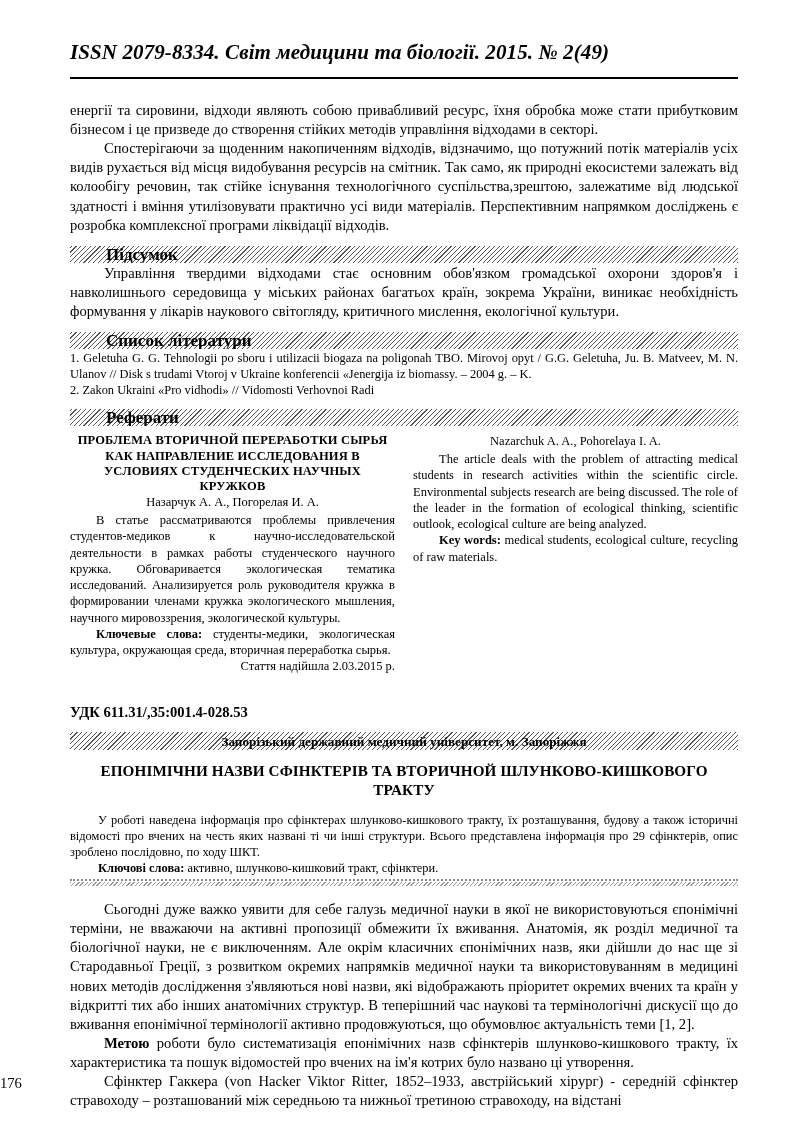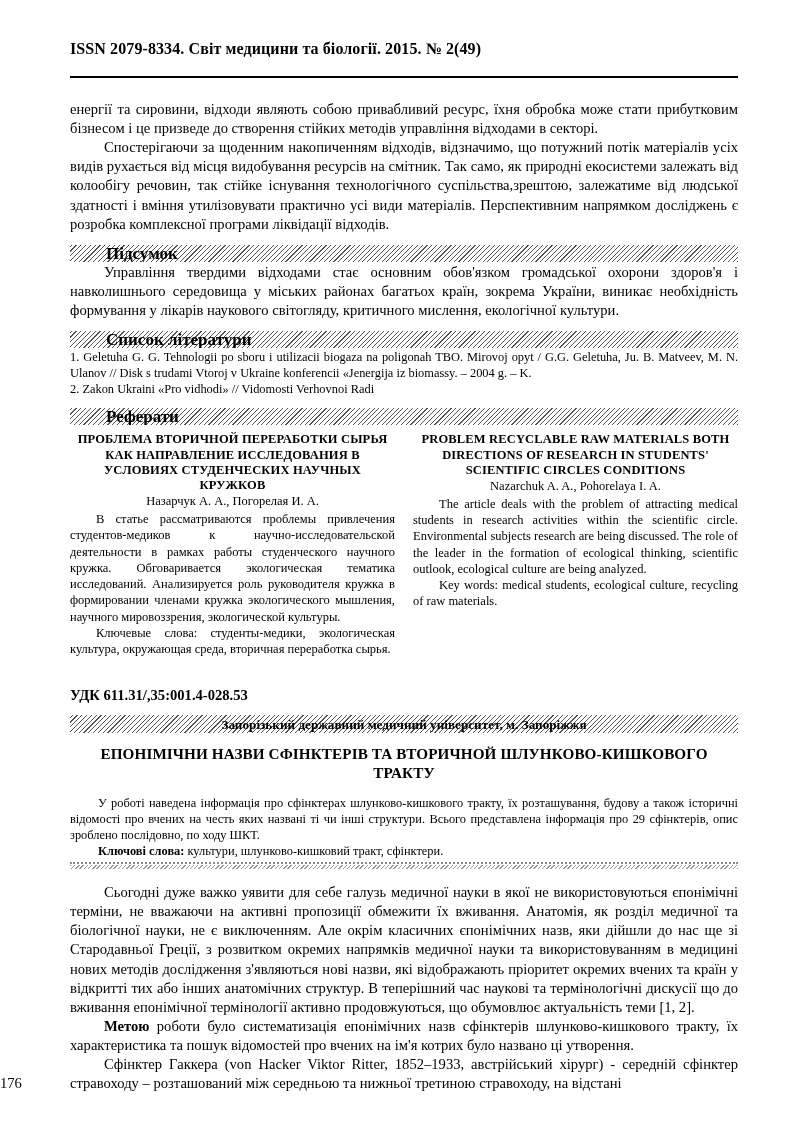--- a/index.html
+++ b/index.html
@@ -18,24 +18,25 @@
   .page {
     width: 800px;
     height: 1132px;
     box-sizing: border-box;
     padding: 40px 62px 0 70px;
     position: relative;
   }
 
   
   .runhead {
-    font-weight: bold;
-    font-size: 16px;
+    font-style: italic;
+    font-weight: bold;
+    font-size: 21px;
     letter-spacing: .1px;
-    padding-bottom: 18px;
+    padding-bottom: 12px;
   }
   .runhead-rule {
     border-bottom: 2.2px solid #000;
     margin: 0 0 22px 0;
     height: 0;
   }
 
   
   p.body {
     margin: 0;
@@ -104,21 +105,21 @@
     line-height: 1.25;
     margin-top: 1px;
   }
   .abs-body {
     font-size: 12.5px;
     line-height: 1.30;
     text-align: justify;
     margin-top: 1px;
   }
   .abs-body p { margin: 0; text-indent: 26px; }
-  .abs-kw { font-weight: normal; }
+  .abs-kw { font-weight: bold; }
   .abs-date {
     font-size: 12.5px;
     text-align: right;
     margin-top: 1px;
   }
 
   
   .udk {
     font-weight: bold;
     font-size: 14.6px;
@@ -195,43 +196,43 @@
 
   <div class="abs-wrap">
 
     <div class="abs-col">
       <div class="abs-title">ПРОБЛЕМА ВТОРИЧНОЙ ПЕРЕРАБОТКИ СЫРЬЯ КАК НАПРАВЛЕНИЕ ИССЛЕДОВАНИЯ В УСЛОВИЯХ СТУДЕНЧЕСКИХ НАУЧНЫХ КРУЖКОВ</div>
       <div class="abs-auth">Назарчук А. А., Погорелая И. А.</div>
       <div class="abs-body">
         <p>В статье рассматриваются проблемы привлечения студентов-медиков к научно-исследовательской деятельности в рамках работы студенческого научного кружка. Обговаривается экологическая тематика исследований. Анализируется роль руководителя кружка в формировании членами кружка экологического мышления, научного мировоззрения, экологической культуры.</p>
         <p><span class="abs-kw">Ключевые слова:</span> <span>студенты-медики, экологическая культура, окружающая среда, вторичная переработка сырья.</span></p>
       </div>
+      <div class="abs-date">Стаття надійшла 2.03.2015 р.</div>
     </div>
 
     <div class="abs-col">
-      <div class="abs-title">PROBLEM RECYCLABLE RAW MATERIALS BOTH DIRECTIONS OF RESEARCH IN STUDENTS' SCIENTIFIC CIRCLES CONDITIONS</div>
       <div class="abs-auth">Nazarchuk A. A., Pohorelaya I. A.</div>
       <div class="abs-body">
         <p>The article deals with the problem of attracting medical students in research activities within the scientific circle. Environmental subjects research are being discussed. The role of the leader in the formation of ecological thinking, scientific outlook, ecological culture are being analyzed.</p>
         <p><span class="abs-kw">Key words:</span> <span>medical students, ecological culture, recycling of raw materials.</span></p>
       </div>
     </div>
   </div>
 
   <div class="udk">УДК 611.31/,35:001.4-028.53</div>
 
   <div class="band tall center">
     <span class="band-label">Запорізький державний медичний університет, м. Запоріжжя</span>
   </div>
 
   <div class="art-title">ЕПОНІМІЧНИ НАЗВИ СФІНКТЕРІВ ТА ВТОРИЧНОЙ ШЛУНКОВО-КИШКОВОГО ТРАКТУ</div>
 
   <div class="ua-abstract">
     <p>У роботі наведена інформація про сфінктерах шлунково-кишкового тракту, їх розташування, будову а також історичні відомості про вчених на честь яких названі ті чи інші структури. Всього представлена інформація про 29 сфінктерів, опис зроблено послідовно, по ходу ШКТ.</p>
-    <p><b>Ключові слова:</b> <span>культури, шлунково-кишковий тракт, сфінктери.</span></p>
+    <p><b>Ключові слова:</b> <span>активно, шлунково-кишковий тракт, сфінктери.</span></p>
   </div>
   <div class="wavy"></div>
 
   <div class="main-body">
     <p class="body ind">Сьогодні дуже важко уявити для себе галузь медичної науки в якої не використовуються єпонімічні терміни, не вважаючи на активні пропозиції обмежити їх вживання. Анатомія, як розділ медичної та біологічної науки, не є виключенням. Але окрім класичних єпонімічних назв, яки дійшли до нас ще зі Стародавньої Греції, з розвитком окремих напрямків медичної науки та використовуванням в медицині нових методів дослідження з'являються нові назви, які відображають пріоритет окремих вчених та країн у відкритті тих або інших анатомічних структур. В теперішний час наукові та термінологічні дискусії що до вживання епонімічної термінології активно продовжуються, що обумовлює актуальність теми [1, 2].</p>
     <p class="body ind"><b>Метою</b><span> роботи було систематизація епонімічних назв сфінктерів шлунково-кишкового тракту, їх характеристика та пошук відомостей про вчених на ім'я котрих було названо ці утворення.</span></p>
     <p class="body ind">Сфінктер Гаккера (von Hacker Viktor Ritter, 1852–1933, австрійський хірург) - середній сфінктер стравоходу – розташований між середньою та нижньої третиною стравоходу, на відстані</p>
   </div>
 
   <div class="pagenum">176</div>

